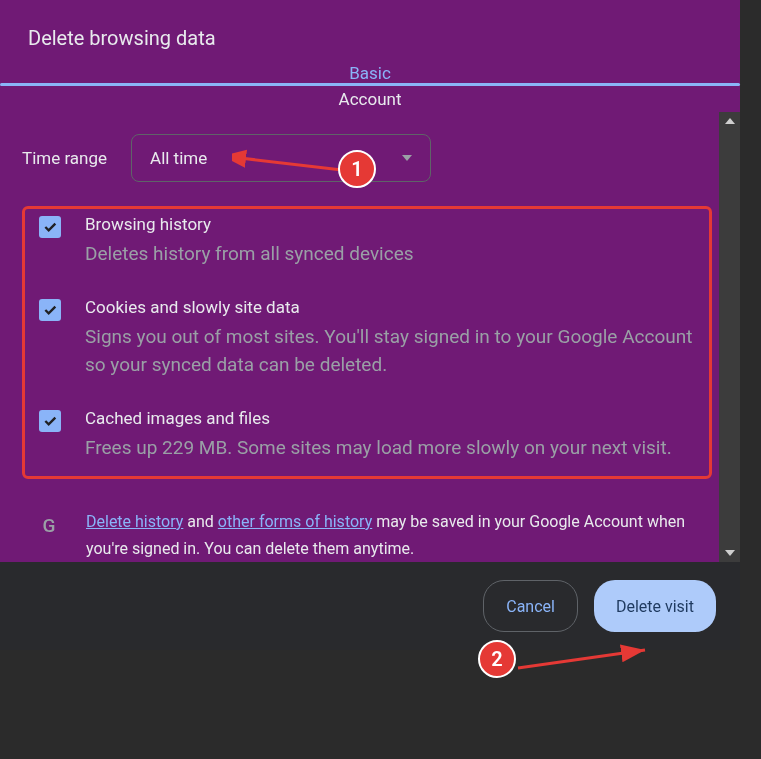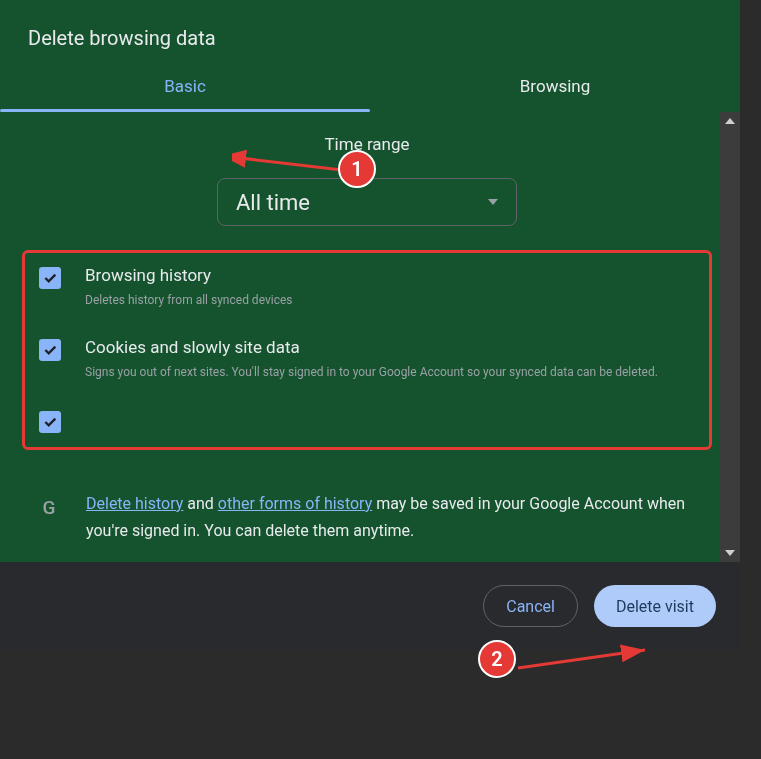--- a/index.html
+++ b/index.html
@@ -1,40 +1,40 @@
 <!DOCTYPE html>
 <html><head>
 <meta charset="utf-8">
 <style>
   * { box-sizing: border-box; margin: 0; padding: 0; }
   html, body { width: 761px; height: 759px; background: #2b2b2b; font-family: 'Segoe UI', Roboto, Arial, sans-serif; color: #e8eaed; overflow: hidden; }
-  .dialog { width: 740px; background: #14532d; position: relative; }
+  .dialog { width: 740px; background: #701a75; position: relative; }
   .title { font-size: 20px; color: #e8eaed; padding: 26px 0 0 28px; height: 60px; }
-  .tabs { display: flex; height: 52px; }
+  .tabs { display: flex; height: 52px; flex-direction: column; }
   .tab { flex: 1; display: flex; align-items: center; justify-content: center; font-size: 17px; color: #e8eaed; cursor: pointer; position: relative; }
   .tab.active { color: #8ab4f8; }
   .tab.active::after { content: ""; position: absolute; left: 0; right: 0; bottom: 0; height: 3px; background: #8ab4f8; border-radius: 2px; }
   .body { position: relative; padding: 22px 28px 0 22px; height: 450px; }
-  .timerow { display: flex; align-items: center; gap: 24px; margin-bottom: 24px; flex-direction: column; }
+  .timerow { display: flex; align-items: center; gap: 24px; margin-bottom: 24px; }
   .timelabel { font-size: 17px; color: #e8eaed; }
-  .select { display: flex; align-items: center; justify-content: space-between; width: 300px; height: 48px; border: 1px solid #5f6368; border-radius: 8px; padding: 0 18px; cursor: pointer; font-size: 22px; color: #e8eaed; }
+  .select { display: flex; align-items: center; justify-content: space-between; width: 300px; height: 48px; border: 1px solid #5f6368; border-radius: 8px; padding: 0 18px; cursor: pointer; font-size: 17px; color: #e8eaed; }
   .caret { width: 0; height: 0; border-left: 5px solid transparent; border-right: 5px solid transparent; border-top: 6px solid #9aa0a6; }
-  .highlight-box { border: 3px solid #e53935; border-radius: 6px; padding: 12px 8px 14px 4px; display: flex; flex-direction: column; gap: 28px; margin-bottom: 30px; }
+  .highlight-box { border: 3px solid #e53935; border-radius: 6px; padding: 5px 8px 14px 4px; display: flex; flex-direction: column; gap: 28px; margin-bottom: 19px; }
   .opt { display: flex; align-items: flex-start; gap: 24px; padding-left: 10px; }
   .cb { width: 22px; height: 22px; background: #8ab4f8; border-radius: 3px; flex-shrink: 0; display: flex; align-items: center; justify-content: center; margin-top: 2px; cursor: pointer; }
   .cb svg { width: 16px; height: 16px; }
   .opt-text { display: flex; flex-direction: column; gap: 6px; }
   .opt-title { font-size: 17px; color: #e8eaed; }
-  .opt-desc { font-size: 12px; color: #9aa0a6; line-height: 1.5; }
+  .opt-desc { font-size: 19px; color: #9aa0a6; line-height: 1.5; }
   .info { display: flex; align-items: flex-start; gap: 24px; padding: 10px 6px 0 14px; overflow: hidden; height: 60px; }
   .g-icon { width: 26px; height: 26px; border-radius: 50%; display: flex; align-items: center; justify-content: center; font-size: 19px; font-weight: 500; color: #9aa0a6; flex-shrink: 0; margin-top: 4px; }
   .info-text { font-size: 16px; color: #e8eaed; line-height: 1.7; }
   .info-text a { color: #8ab4f8; text-decoration: underline; cursor: pointer; }
   .footer { height: 88px; display: flex; align-items: center; justify-content: flex-end; gap: 16px; padding-right: 24px; background: #292a2d; }
-  .btn { height: 42px; padding: 16px 22px; border-radius: 21px; font-size: 16px; cursor: pointer; display: flex; align-items: center; justify-content: center; }
+  .btn { height: 52px; padding: 16px 22px; border-radius: 21px; font-size: 16px; cursor: pointer; display: flex; align-items: center; justify-content: center; }
   .btn.cancel { border: 1px solid #5f6368; color: #8ab4f8; background: transparent; }
   .btn.primary { background: #aecbfa; color: #1f3a5f; border: none; }
   .scrollbar { position: absolute; top: 112px; right: 0; width: 21px; height: 450px; background: #3c3c3c; }
   .scrollbar .thumb { position: absolute; left: 2px; right: 2px; top: 18px; height: 360px; }
   .scrollbar .arrow { position: absolute; left: 0; right: 0; height: 18px; display: flex; align-items: center; justify-content: center; cursor: pointer; }
   .scrollbar .arrow.up { top: 0; }
   .scrollbar .arrow.down { bottom: 0; }
   .scrollbar .arrow div { width: 0; height: 0; border-left: 5px solid transparent; border-right: 5px solid transparent; }
   .scrollbar .arrow.up div { border-bottom: 6px solid #cfcfcf; }
   .scrollbar .arrow.down div { border-top: 6px solid #cfcfcf; }
@@ -47,21 +47,21 @@
 
 <div class="dialog">
 
   <div class="title">Delete browsing data</div>
 
   <div class="tabs">
     <div class="tab active">
         <span>Basic</span>
       </div>
     <div class="tab">
-        <span>Browsing</span>
+        <span>Account</span>
       </div>
   </div>
 
   <div class="body">
 
     <div class="timerow">
       <span class="timelabel">Time range</span>
       <div class="select">
         <span>All time</span>
         <div class="caret"></div>
@@ -83,29 +83,33 @@
       </div>
 
       <div class="opt">
         <div class="cb">
           <svg viewBox="0 0 24 24">
               <path fill="none" stroke="#202124" stroke-width="3.5" d="M5 12l5 5L20 7"></path>
             </svg>
         </div>
         <div class="opt-text">
           <div class="opt-title">Cookies and slowly site data</div>
-          <div class="opt-desc">Signs you out of next sites. You'll stay signed in to your Google Account so your synced data can be deleted.</div>
+          <div class="opt-desc">Signs you out of most sites. You'll stay signed in to your Google Account so your synced data can be deleted.</div>
         </div>
       </div>
 
       <div class="opt">
         <div class="cb">
           <svg viewBox="0 0 24 24">
               <path fill="none" stroke="#202124" stroke-width="3.5" d="M5 12l5 5L20 7"></path>
             </svg>
+        </div>
+        <div class="opt-text">
+          <div class="opt-title">Cached images and files</div>
+          <div class="opt-desc">Frees up 229 MB. Some sites may load more slowly on your next visit.</div>
         </div>
       </div>
 
     </div>
 
     <div class="info">
       <div class="g-icon">G</div>
       <div class="info-text">
         <a>Delete history</a><span> and </span><a>other forms of history</a><span> may be saved in your Google Account when you're signed in. You can delete them anytime.</span>
       </div>

